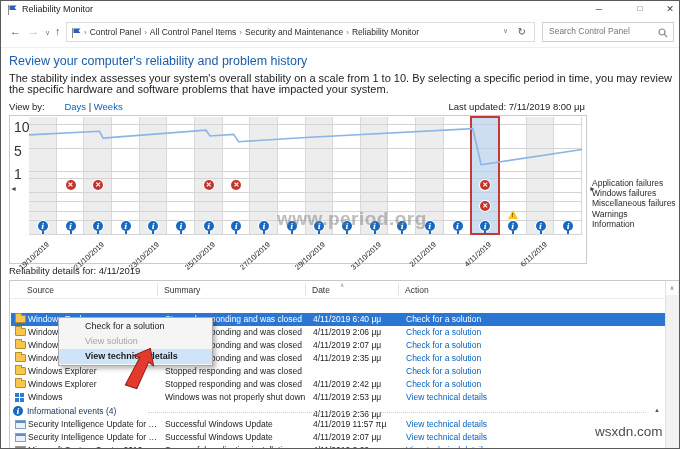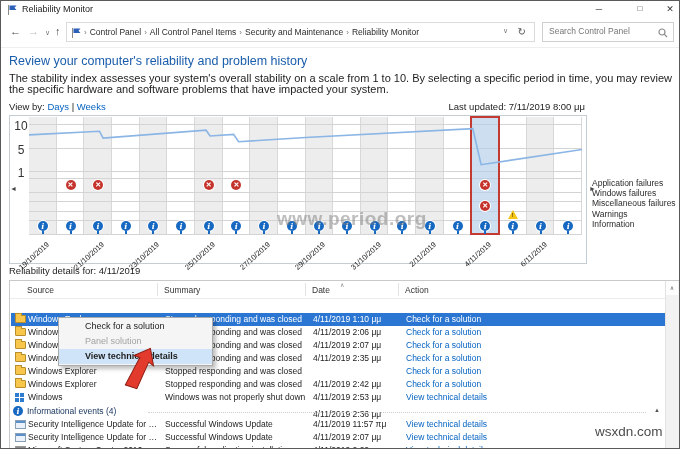--- a/index.html
+++ b/index.html
@@ -23,21 +23,21 @@
   
   .pgheading{position:absolute;left:8px;top:53px;font-size:12.5px;color:#1a5dab}
   .pgdesc{position:absolute;left:8px;top:72px;width:664px;font-size:11px;line-height:11px;color:#1d1d1d}
   .viewby{position:absolute;left:8px;top:100px;font-size:9.5px;color:#1d1d1d}
   .link{color:#0563c1;cursor:pointer}
   .lastupd{position:absolute;right:94px;top:100px;font-size:9.5px;color:#1d1d1d}
   
   .chartbox{position:absolute;left:8px;top:114px;width:578px;height:149px;border:1px solid #c4ccd4;box-sizing:border-box;background:#fff;overflow:visible}
   .stripe{position:absolute;top:1px;height:118px;border-right:1px solid #d8d8d8;box-sizing:border-box}
   .hline{position:absolute;height:1px;background:#d4d4d4}
-  .ytick{position:absolute;width:14px;text-align:center;font-size:12px;color:#333}
+  .ytick{position:absolute;width:14px;text-align:left;font-size:14px;color:#333}
   .chart-svg{position:absolute;left:0;top:0}
   .sel-overlay{position:absolute;background:rgba(168,204,242,0.48);border:2px solid #c23a32;box-sizing:border-box}
   .datelab{position:absolute;font-size:7.5px;color:#222;text-align:right;transform:rotate(-42deg);transform-origin:100% 0%;white-space:nowrap}
   .legend{position:absolute;left:591px;top:177px;font-size:8.5px;color:#2b2b2b;line-height:10.2px;white-space:nowrap}
   .scrollarrow{position:absolute;font-size:7px;color:#444}
   .wm-chart{position:absolute;left:276px;top:207px;font-size:19px;font-weight:bold;color:rgba(125,125,125,0.5);letter-spacing:0.5px}
   .wm-corner{position:absolute;left:594px;top:423px;font-size:13.5px;color:#4c4c4c;z-index:40}
   
   .err-badge,.info-badge{width:10px;height:10px;border-radius:50%;color:#fff;text-align:center;box-shadow:0 0 0 1px #fff}
   .err-badge{background:#c5342c;font-size:7px;line-height:10px;font-weight:bold}
@@ -124,21 +124,21 @@
         <circle cx="4" cy="4" r="3" fill="none" stroke="#8a8a8a" stroke-width="1.2"></circle>
         <line x1="6.2" y1="6.2" x2="9" y2="9" stroke="#8a8a8a" stroke-width="1.2"></line>
       </svg>
     </div>
   </div>
 
   <div class="pgheading">Review your computer's reliability and problem history</div>
   <div class="pgdesc">The stability index assesses your system's overall stability on a scale from 1 to 10. By selecting a specific period in time, you may review the specific hardware and software problems that have impacted your system.</div>
   <div class="viewby">
     <span>View by:</span>
-    <span class="link" style="margin-left:0">Days</span>
+    <span class="link" style="margin-left:17px">Days</span>
     <span>|</span>
     <span class="link">Weeks</span>
   </div>
   <div class="lastupd">Last updated: 7/11/2019 8:00 μμ</div>
 
   <div class="chartbox" id="chart">
       <div class="stripe" style="left: 19px; width: 27.65px; background: rgb(237, 237, 237);"></div>
       <div class="stripe" style="left: 46.6px; width: 27.65px; background: rgb(255, 255, 255);"></div>
       <div class="stripe" style="left: 74.3px; width: 27.65px; background: rgb(237, 237, 237);"></div>
       <div class="stripe" style="left: 101.9px; width: 27.65px; background: rgb(255, 255, 255);"></div>
@@ -233,21 +233,21 @@
       <div class="th" style="left: 395px;">Action</div>
       <div class="thsep" style="left: 147px;"></div>
       <div class="thsep" style="left: 295px;"></div>
       <div class="thsep" style="left: 388px;"></div>
       <div style="position: absolute; left: 330px; top: 0px; font-size: 6px; color: rgb(136, 136, 136);">∧</div>
       <div class="thline"></div>
       <div class="trow sel" style="top: 32px;">
         <div class="folder-ic rowicon"></div>
         <div class="cell" style="left: 17px; width: 130px;">Windows Explorer</div>
         <div class="cell" style="left: 154px; width: 141px;">Stopped responding and was closed</div>
-        <div class="cell" style="left: 302px; width: 86px;">4/11/2019 1:10 μμ</div>
+        <div class="cell" style="left: 302px; width: 86px;">4/11/2019 6:40 μμ</div>
         <div class="cell link" style="left: 395px; width: 250px;">Check for a solution</div>
       </div>
       <div class="trow" style="top: 45px;">
         <div class="folder-ic rowicon"></div>
         <div class="cell" style="left: 17px; width: 130px;">Windows Explorer</div>
         <div class="cell" style="left: 154px; width: 141px;">Stopped responding and was closed</div>
         <div class="cell" style="left: 302px; width: 86px;">4/11/2019 2:06 μμ</div>
         <div class="cell link" style="left: 395px; width: 250px;">Check for a solution</div>
       </div>
       <div class="trow" style="top: 58px;">
@@ -312,21 +312,21 @@
         <div class="cell" style="left: 302px; width: 86px;">4/11/2019 2:22 μμ</div>
         <div class="cell link" style="left: 395px; width: 250px;">View technical details</div>
       </div>
       <div class="vscroll">
         <div class="up">∧</div>
       </div>
     </div>
 
   <div class="ctxmenu" id="ctxmenu">
       <div class="mi">Check for a solution</div>
-      <div class="mi disabled">Panel solution</div>
+      <div class="mi disabled">View solution</div>
       <div class="mi hot">View technical details</div>
     </div>
 
   <svg class="red-arrow" width="44" height="48">
     <g transform="rotate(28 20 20)">
       <polygon points="20,0 31,14 25,13 27,42 15,44 15,13 9,14" fill="#e23b2d" stroke="#8e1d12" stroke-width="1"></polygon>
     </g>
   </svg>
 
   <div class="wm-corner">wsxdn.com</div>

